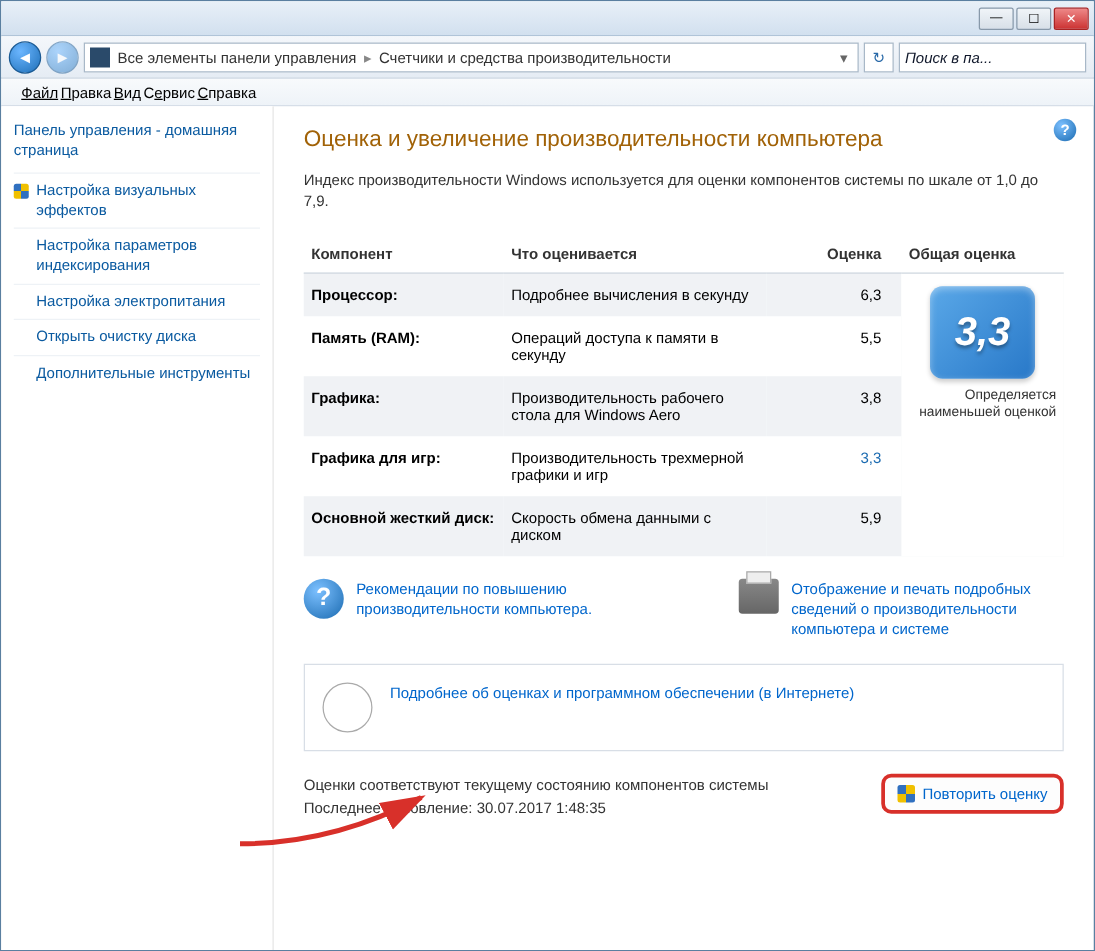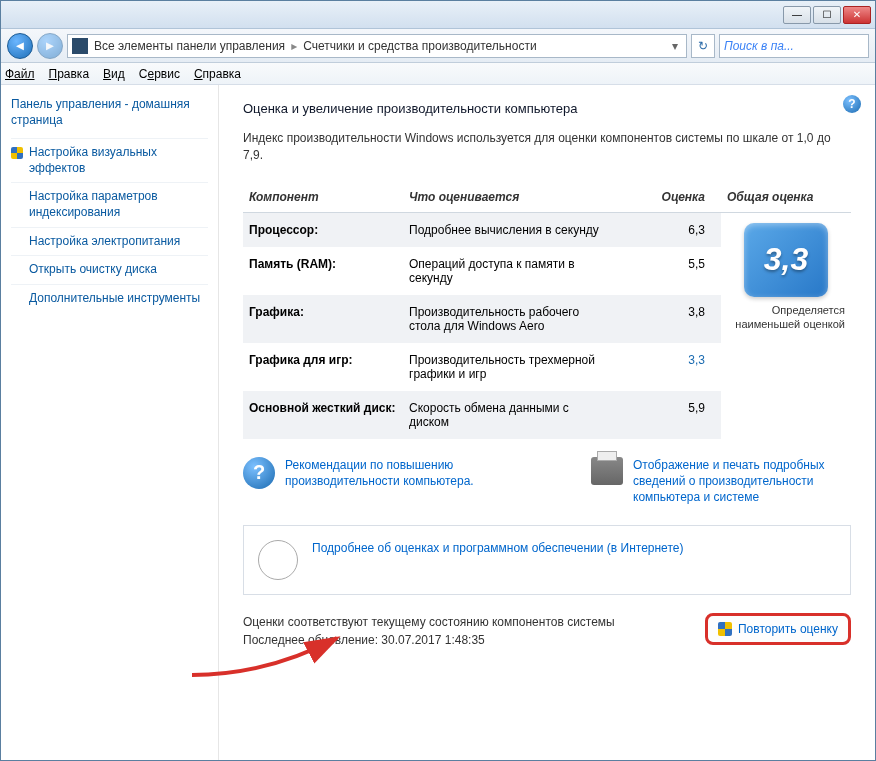--- a/index.html
+++ b/index.html
@@ -35,25 +35,25 @@
 .breadcrumb {
   flex: 1; height: 24px; border: 1px solid #a8b8c8; background: #fff;
   display: flex; align-items: center; padding: 0 4px; font-size: 12px; color: #333;
 }
 .bc-icon { width: 16px; height: 16px; background: #2a4a6a; margin-right: 6px; }
 .bc-sep { margin: 0 6px; color: #888; }
 .bc-dd { margin-left: auto; color: #666; padding: 0 4px; }
 .refresh-btn { width: 24px; height: 24px; border: 1px solid #a8b8c8; background: #fff; display:flex;align-items:center;justify-content:center;color:#2a6aa8;cursor:pointer; }
 .search {
   width: 150px; height: 24px; border: 1px solid #a8b8c8; background: #fff;
-  display: flex; align-items: center; padding: 0 4px; color: #3b82f6; font-style: italic;
+  display: flex; align-items: center; padding: 0 4px; color: #0f172a; font-style: italic;
 }
 .menubar {
   height: 22px; background: linear-gradient(#f8fafc,#eef3f8);
-  display: flex; align-items: center; padding: 0 4px; gap: 14px;
+  display: flex; align-items: center; padding: 0 16px; gap: 2px;
   border-bottom: 1px solid #d6dee8; font-size: 12px;
 }
 .menubar span { cursor: pointer; }
 .menubar span:first-child { text-decoration: underline; color: #000; }
 .menubar span u { text-decoration: underline; }
 .content { display: flex; height: calc(100% - 84px); }
 .sidebar {
   width: 218px; background: #fff; padding: 12px 10px; border-right: 1px solid #e6e6e6;
   position: relative; display:flex; flex-direction:column;
 }
@@ -71,26 +71,26 @@
 .sidebar .also { margin-top: auto; padding-bottom: 20px;}
 .sidebar .also .lbl { color: #888; font-size: 12px; margin-bottom: 8px; }
 .sidebar .also .lnk { color: #0a5aa0; cursor: pointer; }
 .main { flex: 1; padding: 16px 24px; overflow: auto; position: relative; }
 .help-icon {
   position: absolute; top: 10px; right: 14px; width: 18px; height: 18px;
   border-radius: 50%; background: radial-gradient(circle at 35% 30%, #7cc0ff, #1a6ab0);
   color: #fff; display: flex; align-items: center; justify-content: center;
   font-weight: bold; font-size: 12px; cursor: pointer;
 }
-h1 { color: #0f172a; font-size: 13px; font-weight: normal; margin-bottom: 14px; }
+h1 { color: #a16207; font-size: 18px; font-weight: normal; margin-bottom: 14px; }
 .desc { color: #333; font-size: 12px; margin-bottom: 18px; line-height: 1.4; }
 .score-table { width: 100%; border-collapse: collapse; font-size: 12px; }
 .score-table th {
   text-align: left; font-weight: bold; padding: 8px 6px; border-bottom: 1px solid #d0d8e0;
-  color: #333; background: #fff; font-style: italic;
+  color: #333; background: #fff;
 }
 .score-table th.c-score, .score-table td.c-score { text-align: right; padding-right: 16px; }
 .score-table td { padding: 10px 6px; vertical-align: top; }
 .score-table tbody tr:nth-child(odd) { background: #f0f2f5; }
 .score-table td:first-child { font-weight: bold; width: 160px; }
 .score-table td:nth-child(2) { width: 210px; }
 .overall-cell {
   vertical-align: middle; text-align: center; background: #fff !important;
   padding: 8px; width: 130px;
 }

